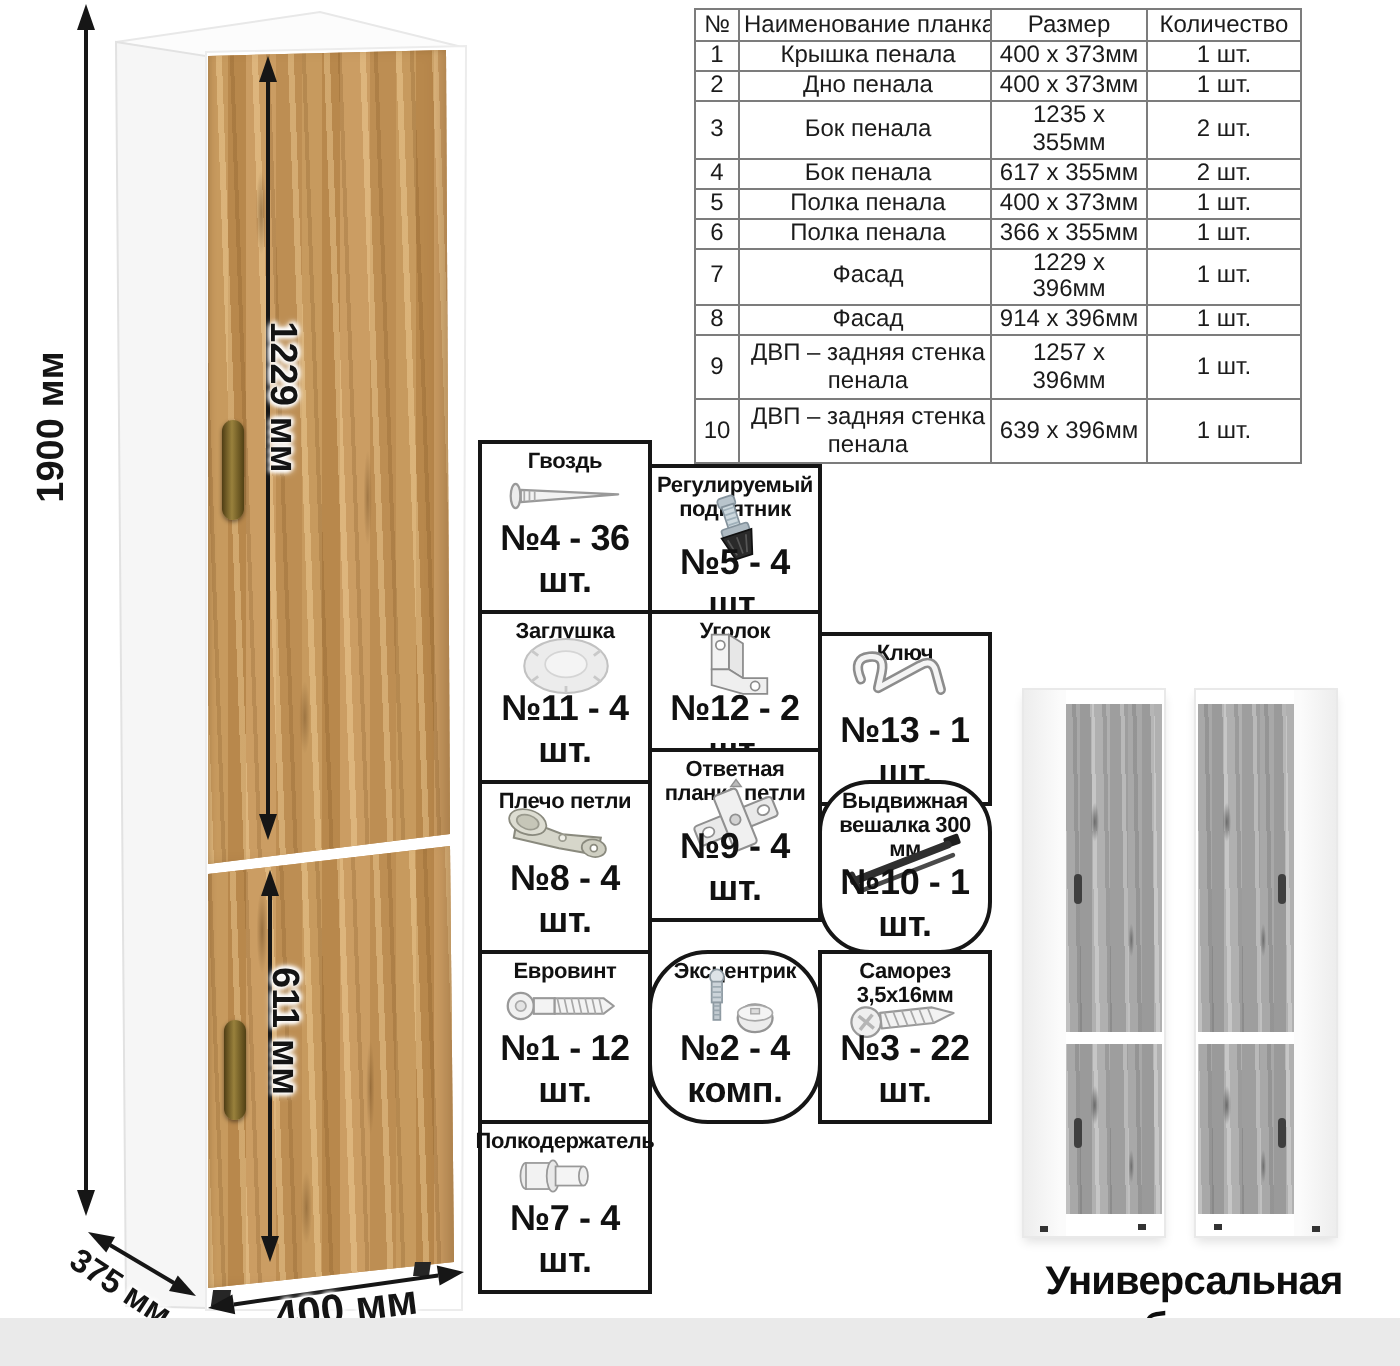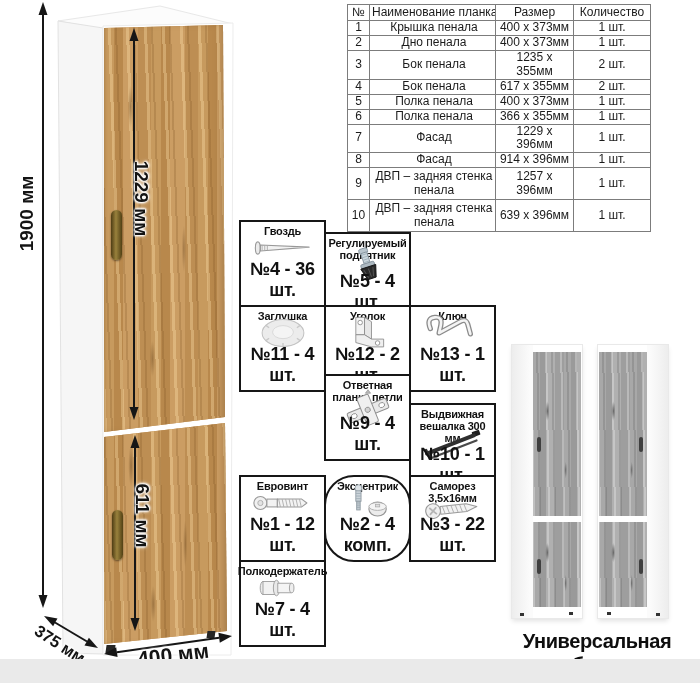--- a/index.html
+++ b/index.html
@@ -241,47 +241,61 @@
           <svg viewBox="0 0 72 46" width="70" height="40">
             <path d="M22 5h10v20h-10Z" fill="#f3f3f3" stroke="#8c8c8c"></path>
             <circle cx="27" cy="11" r="2.6" fill="#fff" stroke="#8c8c8c"></circle>
             <path d="M32 5l8 5v20l-8-5Z" fill="#e7e7e7" stroke="#8c8c8c"></path>
             <path d="M22 25h10l8 5h14v9h-14l-18-5Z" fill="#efefef" stroke="#8c8c8c"></path>
             <circle cx="47" cy="34.5" r="2.6" fill="#fff" stroke="#8c8c8c"></circle>
           </svg>
         </div>
         <div class="hw-qty">№12 - 2 шт.</div>
       </div>
-      <div class="hw-cell" style="left: 170px; top: 85px;">
+      <div class="hw-cell" style="left: 170px; top: 96px;">
         <div class="hw-name">Ключ</div>
         <div class="hw-icon">
           <svg viewBox="0 0 72 46" width="70" height="40">
             <path d="M10 18q-5-12 5-13q9-1 7 9l-2 9l24-13q7-4 9 3l3 11" fill="none" stroke="#8c8c8c" stroke-width="6" stroke-linecap="round" stroke-linejoin="round"></path>
             <path d="M10 18q-5-12 5-13q9-1 7 9l-2 9l24-13q7-4 9 3l3 11" fill="none" stroke="#f4f4f4" stroke-width="3" stroke-linecap="round" stroke-linejoin="round"></path>
           </svg>
         </div>
         <div class="hw-qty">№13 - 1 шт.</div>
+      </div>
+      <div class="hw-cell" style="left: 0px; top: 170px;">
+        <div class="hw-name">Плечо петли</div>
+        <div class="hw-icon">
+          <svg viewBox="0 0 72 46" width="70" height="40">
+            <path d="M8 12l26 10l22 2l-2 10l-22-4l-26-6Z" fill="#d6d6ca" stroke="#8a8a7e" stroke-width="1.2"></path>
+            <ellipse cx="14" cy="15" rx="11" ry="7" fill="#ddddd2" stroke="#8a8a7e" transform="rotate(18 14 15)"></ellipse>
+            <ellipse cx="14" cy="15" rx="6.5" ry="4" fill="#c6c6b8" stroke="#9a9a8e" transform="rotate(18 14 15)"></ellipse>
+            <ellipse cx="52" cy="30" rx="7" ry="5" fill="#cfcfc2" stroke="#8a8a7e" transform="rotate(10 52 30)"></ellipse>
+            <circle cx="52" cy="30" r="2" fill="#fff" stroke="#8a8a7e"></circle>
+            <circle cx="34" cy="24" r="2" fill="#efefe8" stroke="#9a9a8e"></circle>
+          </svg>
+        </div>
+        <div class="hw-qty">№8 - 4 шт.</div>
       </div>
       <div class="hw-cell" style="left: 85px; top: 154px; justify-content: space-between;">
         <div class="hw-name">Ответная планка петли</div>
         <div class="hw-icon">
           <svg viewBox="0 0 72 46" width="70" height="40">
             <g transform="rotate(-22 36 26)">
               <rect x="12" y="20" width="48" height="12" rx="2" fill="#e9e9e9" stroke="#909090" stroke-width="1.2"></rect>
               <rect x="29" y="8" width="14" height="34" rx="2" fill="#f0f0f0" stroke="#909090" stroke-width="1.2"></rect>
               <ellipse cx="19" cy="26" rx="3.4" ry="2.8" fill="#fff" stroke="#909090"></ellipse>
               <ellipse cx="53" cy="26" rx="3.4" ry="2.8" fill="#fff" stroke="#909090"></ellipse>
               <circle cx="36" cy="25" r="3" fill="#d2d2d2" stroke="#909090"></circle>
             </g>
             <path d="M36 2l3 4h-6Z" fill="#bbb" stroke="#909090" stroke-width=".8"></path>
           </svg>
         </div>
         <div class="hw-qty">№9 - 4 шт.</div>
       </div>
-      <div class="hw-cell" style="left: 170px; top: 183px;">
+      <div class="hw-cell" style="left: 170px; top: 170px; border-radius: 26px;">
         <div class="hw-name">Выдвижная вешалка 300 мм</div>
         <div class="hw-icon">
           <svg viewBox="0 0 72 46" width="70" height="40">
             <rect x="58" y="8" width="9" height="6" rx="1" fill="#1f1f1f" transform="rotate(-20 62 11)"></rect>
             <path d="M6 34L60 13" stroke="#2f2f2f" stroke-width="4.5" stroke-linecap="round"></path>
             <path d="M9 40L63 19" stroke="#4a4a4a" stroke-width="2.6" stroke-linecap="round"></path>
             <path d="M5 30l4 8" stroke="#2f2f2f" stroke-width="3" stroke-linecap="round"></path>
           </svg>
         </div>
         <div class="hw-qty">№10 - 1 шт.</div>

